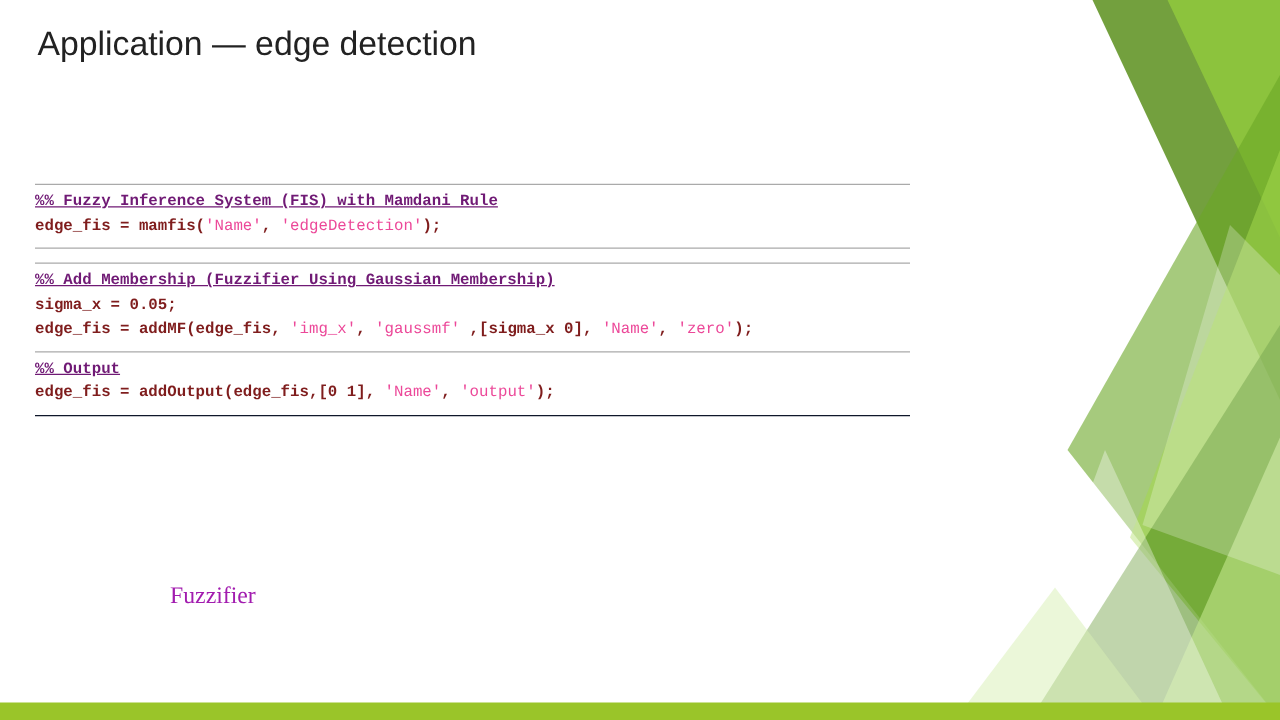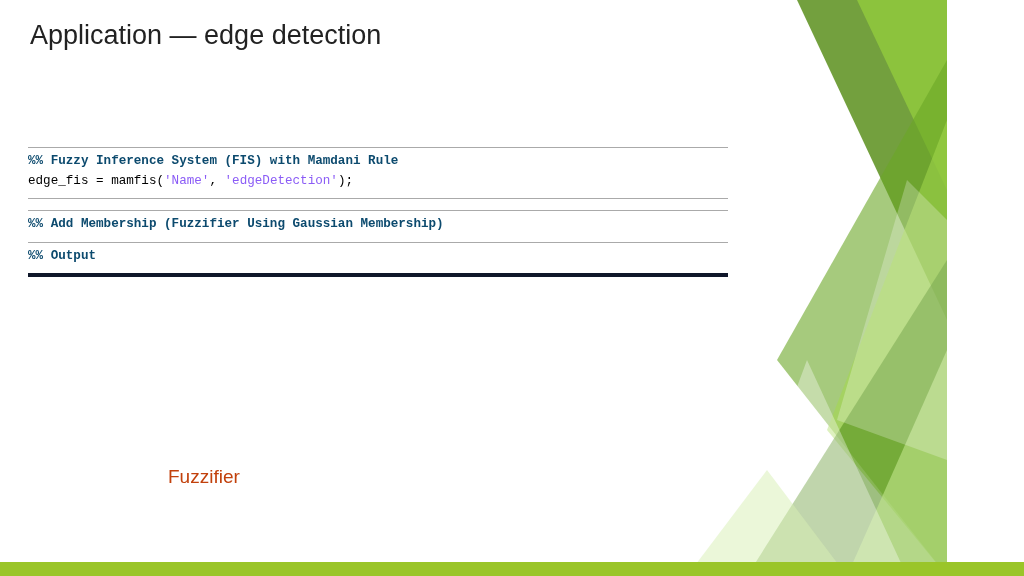--- a/index.html
+++ b/index.html
@@ -6,21 +6,21 @@
     margin: 0;
     padding: 0;
     width: 1024px;
     height: 576px;
     overflow: hidden;
     background: #fff;
     font-family: "Trebuchet MS", "Lucida Sans Unicode", Arial, sans-serif;
   }
   .slide {
     position: relative;
-    width: 947px;
+    width: 1024px;
     height: 576px;
     background: #fff;
   }
   .title {
     position: absolute;
     left: 30px;
     top: 20px;
     font-size: 27px;
     color: #222;
     font-weight: 400;
@@ -36,31 +36,32 @@
     color: #222;
   }
   .section {
     border-top: 1px solid #aaa;
     padding: 4px 0 7px 0;
   }
   .section:first-child {
     border-top: 1px solid #aaa;
   }
   .section:last-child {
-    border-bottom: 4px solid #0f172a;
+    border-bottom: 1px solid #0f172a;
   }
-  .hdr { color: #0c4a6e; font-weight: bold; }
-  .str { color: #8b5cf6; }
-  .txt { color: #000000; }
+  .hdr { color: #701a75; font-weight: bold; text-decoration: underline; }
+  .str { color: #ec4899; }
+  .txt { color: #7f1d1d; font-weight: bold; }
   .caption {
     position: absolute;
-    left: 168px;
+    left: 136px;
     top: 466px;
     font-size: 19px;
-    color: #c2410c;
+    color: #a21caf;
+    font-family: Liberation Serif, serif;
   }
   .bottom-bar {
     position: absolute;
     left: 0;
     bottom: 0;
     width: 1024px;
     height: 14px;
     background: #9ac529;
   }
   .side-art {
@@ -86,24 +87,31 @@
       <div>
         <span class="txt">edge_fis = mamfis(</span><span class="str">'Name'</span><span class="txt">, </span><span class="str">'edgeDetection'</span><span class="txt">);</span>
       </div>
     </div>
 
     <div class="section">
     </div>
 
     <div class="section">
       <div><span class="hdr">%% Add Membership (Fuzzifier Using Gaussian Membership)</span></div>
+      <div><span class="txt">sigma_x = 0.05;</span></div>
+      <div>
+        <span class="txt">edge_fis = addMF(edge_fis, </span><span class="str">'img_x'</span><span class="txt">, </span><span class="str">'gaussmf'</span><span class="txt"> ,[sigma_x 0], </span><span class="str">'Name'</span><span class="txt">, </span><span class="str">'zero'</span><span class="txt">);</span>
+      </div>
     </div>
 
     <div class="section">
       <div><span class="hdr">%% Output</span></div>
+      <div>
+        <span class="txt">edge_fis = addOutput(edge_fis,[0 1], </span><span class="str">'Name'</span><span class="txt">, </span><span class="str">'output'</span><span class="txt">);</span>
+      </div>
     </div>
 
   </div>
 
   <div class="caption">Fuzzifier</div>
 
   <svg class="side-art" viewBox="0 0 300 576" preserveAspectRatio="none">
     <polygon points="300,0 150,0 300,320" fill="#5a8f1c" opacity="0.85"></polygon>
     <polygon points="300,0 210,0 300,190" fill="#8fc63d" opacity="0.9"></polygon>
     <polygon points="300,60 130,360 300,576" fill="#6aa626" opacity="0.6"></polygon>

